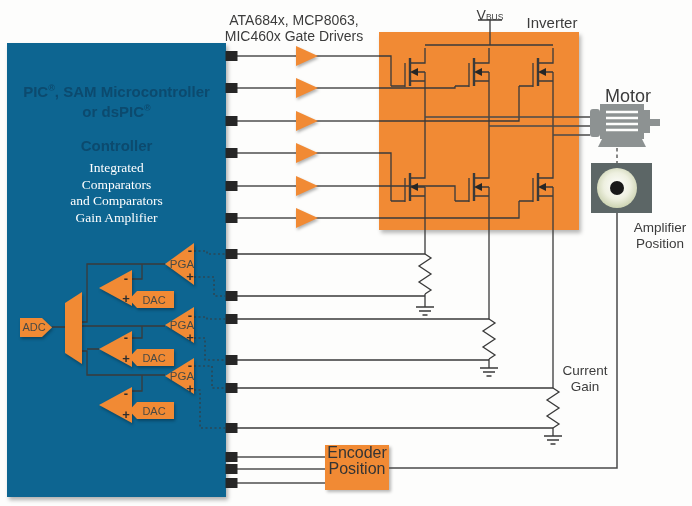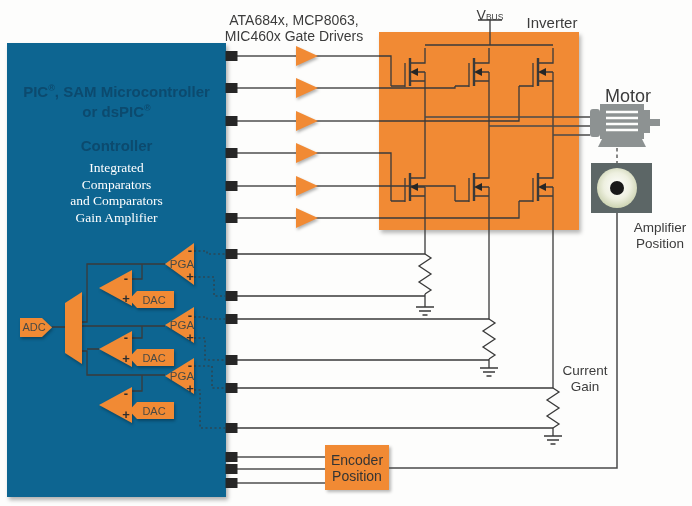--- a/index.html
+++ b/index.html
@@ -31,22 +31,22 @@
     left:379px;top:32px;width:200px;height:198px;
     background:var(--accent-orange);
     box-shadow:2px 3px 4px rgba(0,0,0,.28);
     z-index:1;
   }
   .encoder-block{
     left:325px;top:445px;width:64px;height:45px;
     background:var(--accent-orange);
     box-shadow:2px 2px 3px rgba(0,0,0,.28);
     z-index:1;
-    display:flex;flex-direction:column;align-items:center;justify-content:center;
-    font-size:14px;line-height:16px;color:#343434;
+    display:flex;flex-direction:column;align-items:center;
+    font-size:16px;line-height:16px;color:#343434;
   }
   
   .ctl-title{
     left:7px;top:80px;width:219px;text-align:center;
     color:#0c4a6e;font-weight:bold;font-size:15px;line-height:17px;z-index:2;
   }
   .ctl-sub{
     left:7px;top:160px;width:219px;text-align:center;
     color:#fff;font-size:13.5px;line-height:16.5px;z-index:2;font-family:Liberation Serif, serif;
   }

